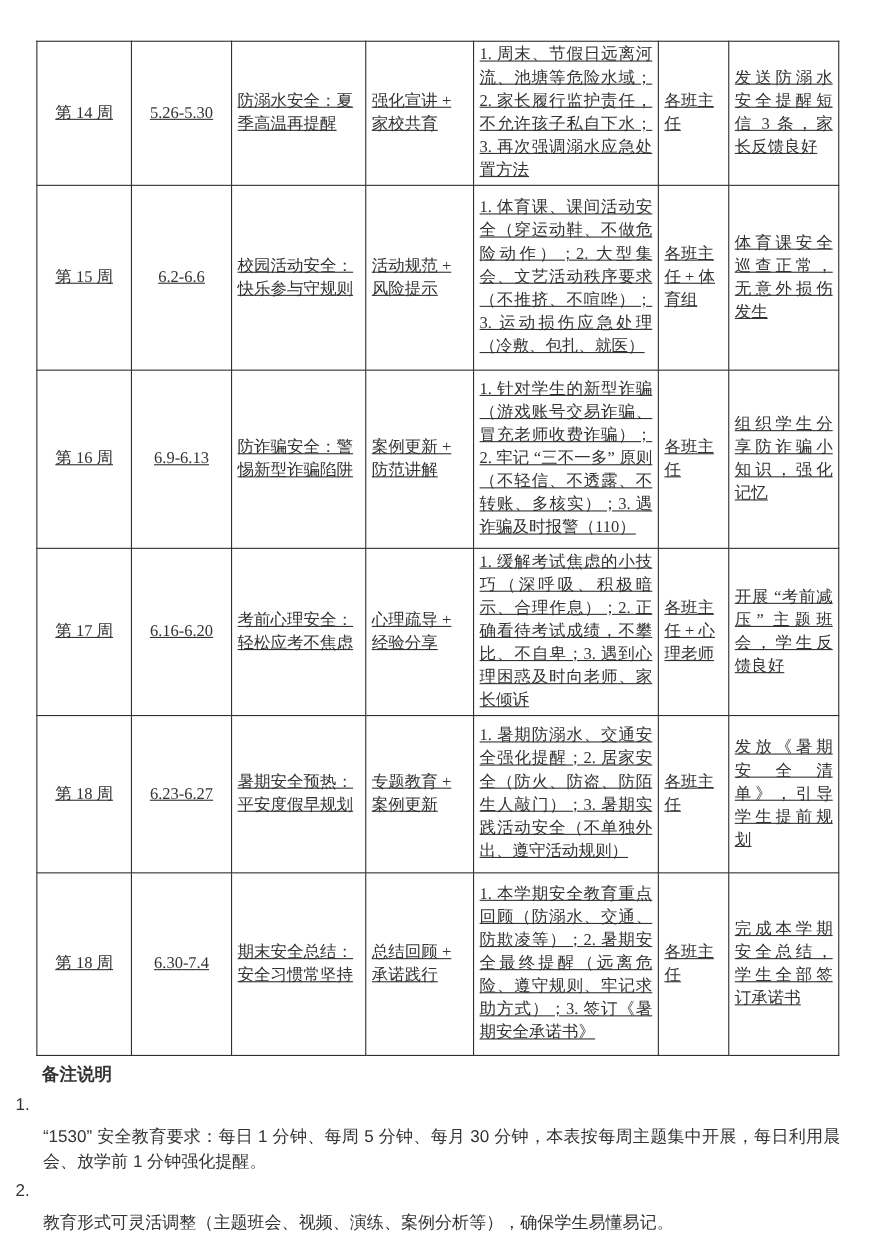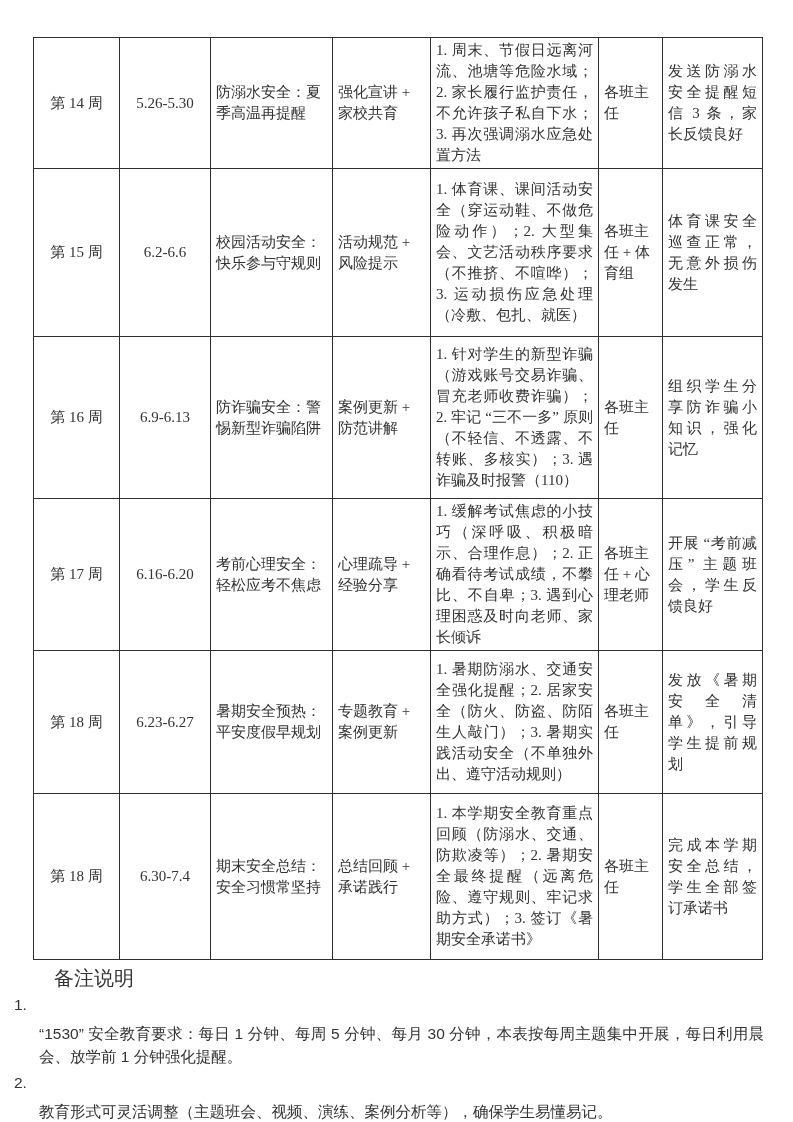--- a/index.html
+++ b/index.html
@@ -21,20 +21,21 @@
     table-layout: fixed;
   }
   table.plan td {
     border: 1px solid #2f2f2f;
     font-size: 15px;
     line-height: 21px;
     padding: 2px 5px;
     vertical-align: middle;
     overflow: hidden;
     word-break: break-all;
+    text-decoration: underline;
   }
   col.c-week { width: 86px; }
   col.c-date { width: 91px; }
   col.c-topic { width: 122px; }
   col.c-form { width: 98px; }
   col.c-content { width: 168px; }
   col.c-owner { width: 64px; }
   col.c-feedback { width: 100px; }
 
   td.week, td.date { text-align: center; }
@@ -52,24 +53,24 @@
   .notes {
     position: absolute;
     left: 12px;
     top: 966px;
     width: 752px;
     font-family: "Liberation Sans", sans-serif;
     font-size: 15.5px;
     color: #333333;
   }
   .notes-heading {
-    font-weight: normal;
-    font-size: 20px;
+    font-weight: bold;
+    font-size: 16px;
     line-height: 24px;
-    margin-left: 42px;
+    margin-left: 26px;
     margin-bottom: 3px;
   }
   .note-item {
     display: flex;
     line-height: 23px;
     margin-bottom: 3px;
   }
   .note-num {
     flex: none;
     width: 25px;

